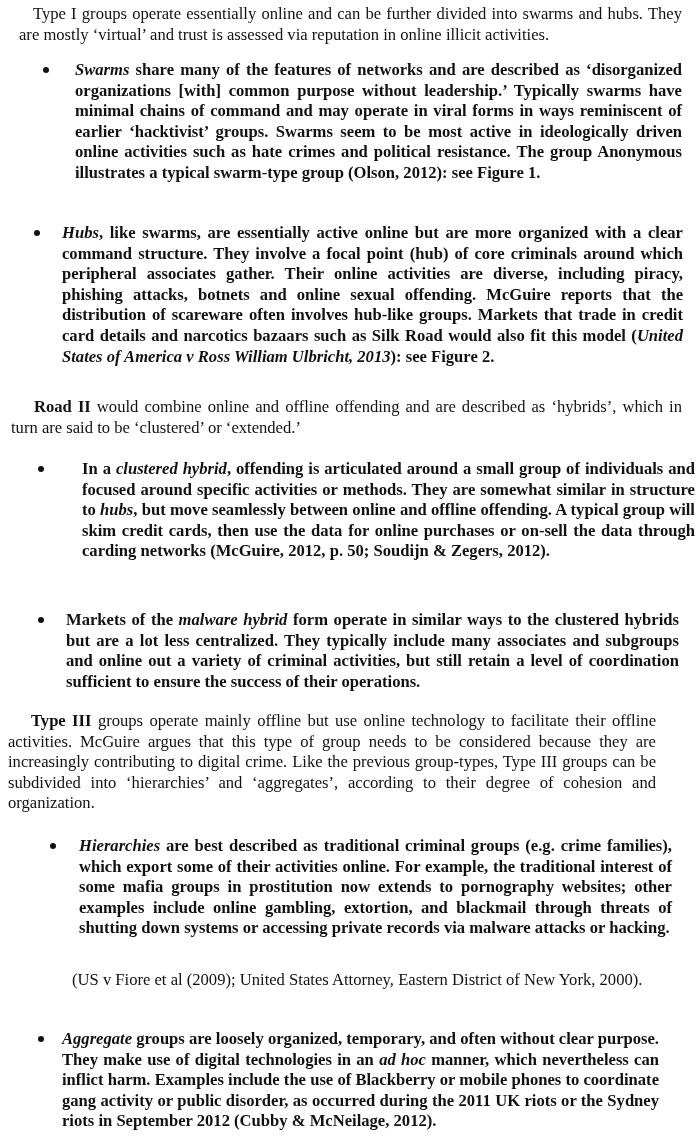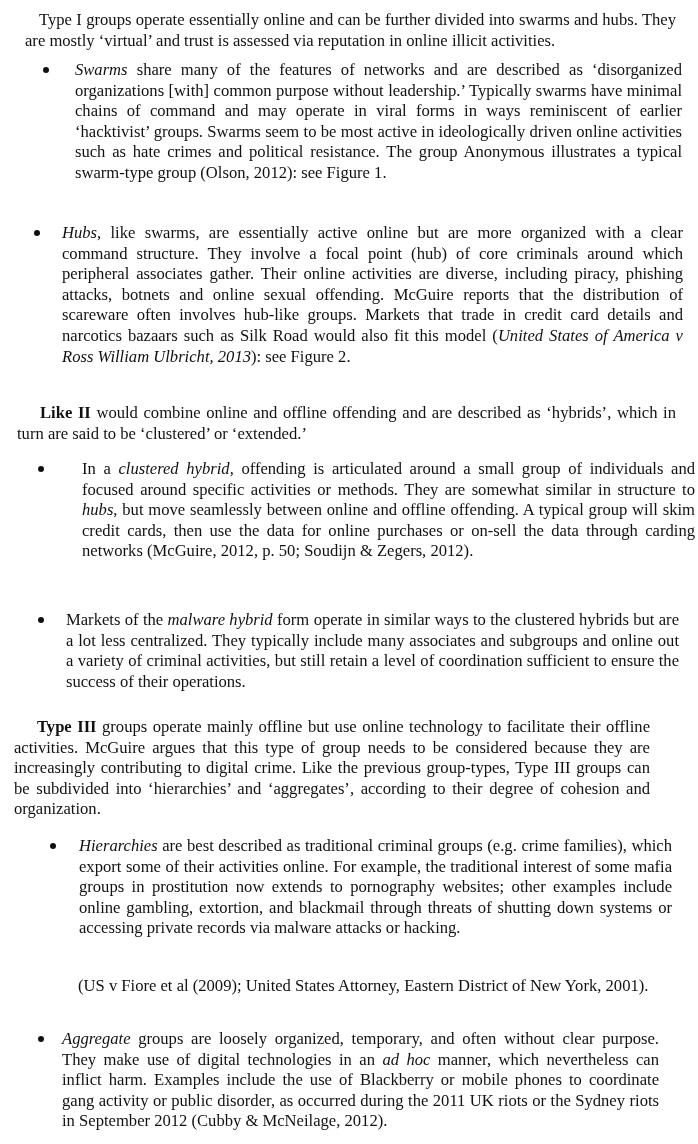--- a/index.html
+++ b/index.html
@@ -2,27 +2,27 @@
 <html><head>
 <meta charset="utf-8">
 <style>
   html, body { margin: 0; padding: 0; background: #ffffff; }
   body {
     width: 698px; height: 1144px; position: relative; overflow: hidden;
     font-family: "Liberation Serif", "DejaVu Serif", serif;
     font-size: 16.6px; line-height: 20.6px; color: #111111;
   }
   .block { position: absolute; text-align: justify; }
-  .block p { margin: 6px; }
+  .block p { margin: 0; }
   .bullet-item { position: absolute; }
   .bullet-dot {
     position: absolute; width: 6px; height: 6px; border-radius: 50%;
     background: #111111;
   }
-  .bullet-text { position: absolute; text-align: justify; }
+  .bullet-text { position: absolute; text-align: justify; font-weight: bold; }
   b { font-weight: bold; }
   i { font-style: italic; }
 </style>
 </head>
 <body>
 
 <div class="block" style="left:19px; top:4px; width:663px; text-indent:14px;">
   <p>Type I groups operate essentially online and can be further divided into swarms and hubs. They are mostly ‘virtual’ and trust is assessed via reputation in online illicit activities.</p>
 </div>
 
@@ -34,21 +34,21 @@
 </div>
 
 <div class="bullet-item" style="left:0; top:223px; width:698px;">
   <span class="bullet-dot" style="left:34px; top:7px;"></span>
   <div class="bullet-text" style="left:62px; width:621px;">
     <i>Hubs</i><span>, like swarms, are essentially active online but are more organized with a clear command structure. They involve a focal point (hub) of core criminals around which peripheral associates gather. Their online activities are diverse, including piracy, phishing attacks, botnets and online sexual offending. McGuire reports that the distribution of scareware often involves hub-like groups. Markets that trade in credit card details and narcotics bazaars such as Silk Road would also fit this model (</span><i>United States of America v Ross William Ulbricht, 2013</i><span>): see Figure 2.</span>
   </div>
 </div>
 
 <div class="block" style="left:11px; top:397px; width:671px; text-indent:23px;">
-  <p><b>Like II</b><span> would combine online and offline offending and are described as ‘hybrids’, which in turn are said to be ‘clustered’ or ‘extended.’</span></p>
+  <p><b>Road II</b><span> would combine online and offline offending and are described as ‘hybrids’, which in turn are said to be ‘clustered’ or ‘extended.’</span></p>
 </div>
 
 <div class="bullet-item" style="left:0; top:459px; width:698px;">
   <span class="bullet-dot" style="left:38px; top:7px;"></span>
   <div class="bullet-text" style="left:82px; width:613px;">
     <span>In a </span><i>clustered hybrid</i><span>, offending is articulated around a small group of individuals and focused around specific activities or methods. They are somewhat similar in structure to </span><i>hubs</i><span>, but move seamlessly between online and offline offending. A typical group will skim credit cards, then use the data for online purchases or on-sell the data through carding networks (McGuire, 2012, p. 50; Soudijn &amp; Zegers, 2012).</span>
   </div>
 </div>
 
 <div class="bullet-item" style="left:0; top:610px; width:698px;">
@@ -63,21 +63,21 @@
 </div>
 
 <div class="bullet-item" style="left:0; top:836px; width:698px;">
   <span class="bullet-dot" style="left:50px; top:7px;"></span>
   <div class="bullet-text" style="left:79px; width:593px;">
     <i>Hierarchies</i><span> are best described as traditional criminal groups (e.g. crime families), which export some of their activities online. For example, the traditional interest of some mafia groups in prostitution now extends to pornography websites; other examples include online gambling, extortion, and blackmail through threats of shutting down systems or accessing private records via malware attacks or hacking.</span>
   </div>
 </div>
 
 <div class="block" style="left:72px; top:970px; width:598px;">
-  <p>(US v Fiore et al (2009); United States Attorney, Eastern District of New York, 2001).</p>
+  <p>(US v Fiore et al (2009); United States Attorney, Eastern District of New York, 2000).</p>
 </div>
 
 <div class="bullet-item" style="left:0; top:1029px; width:698px;">
   <span class="bullet-dot" style="left:38px; top:7px;"></span>
   <div class="bullet-text" style="left:62px; width:597px;">
     <i>Aggregate</i><span> groups are loosely organized, temporary, and often without clear purpose. They make use of digital technologies in an </span><i>ad hoc</i><span> manner, which nevertheless can inflict harm. Examples include the use of Blackberry or mobile phones to coordinate gang activity or public disorder, as occurred during the 2011 UK riots or the Sydney riots in September 2012 (Cubby &amp; McNeilage, 2012).</span>
   </div>
 </div>
 
 </body></html>

